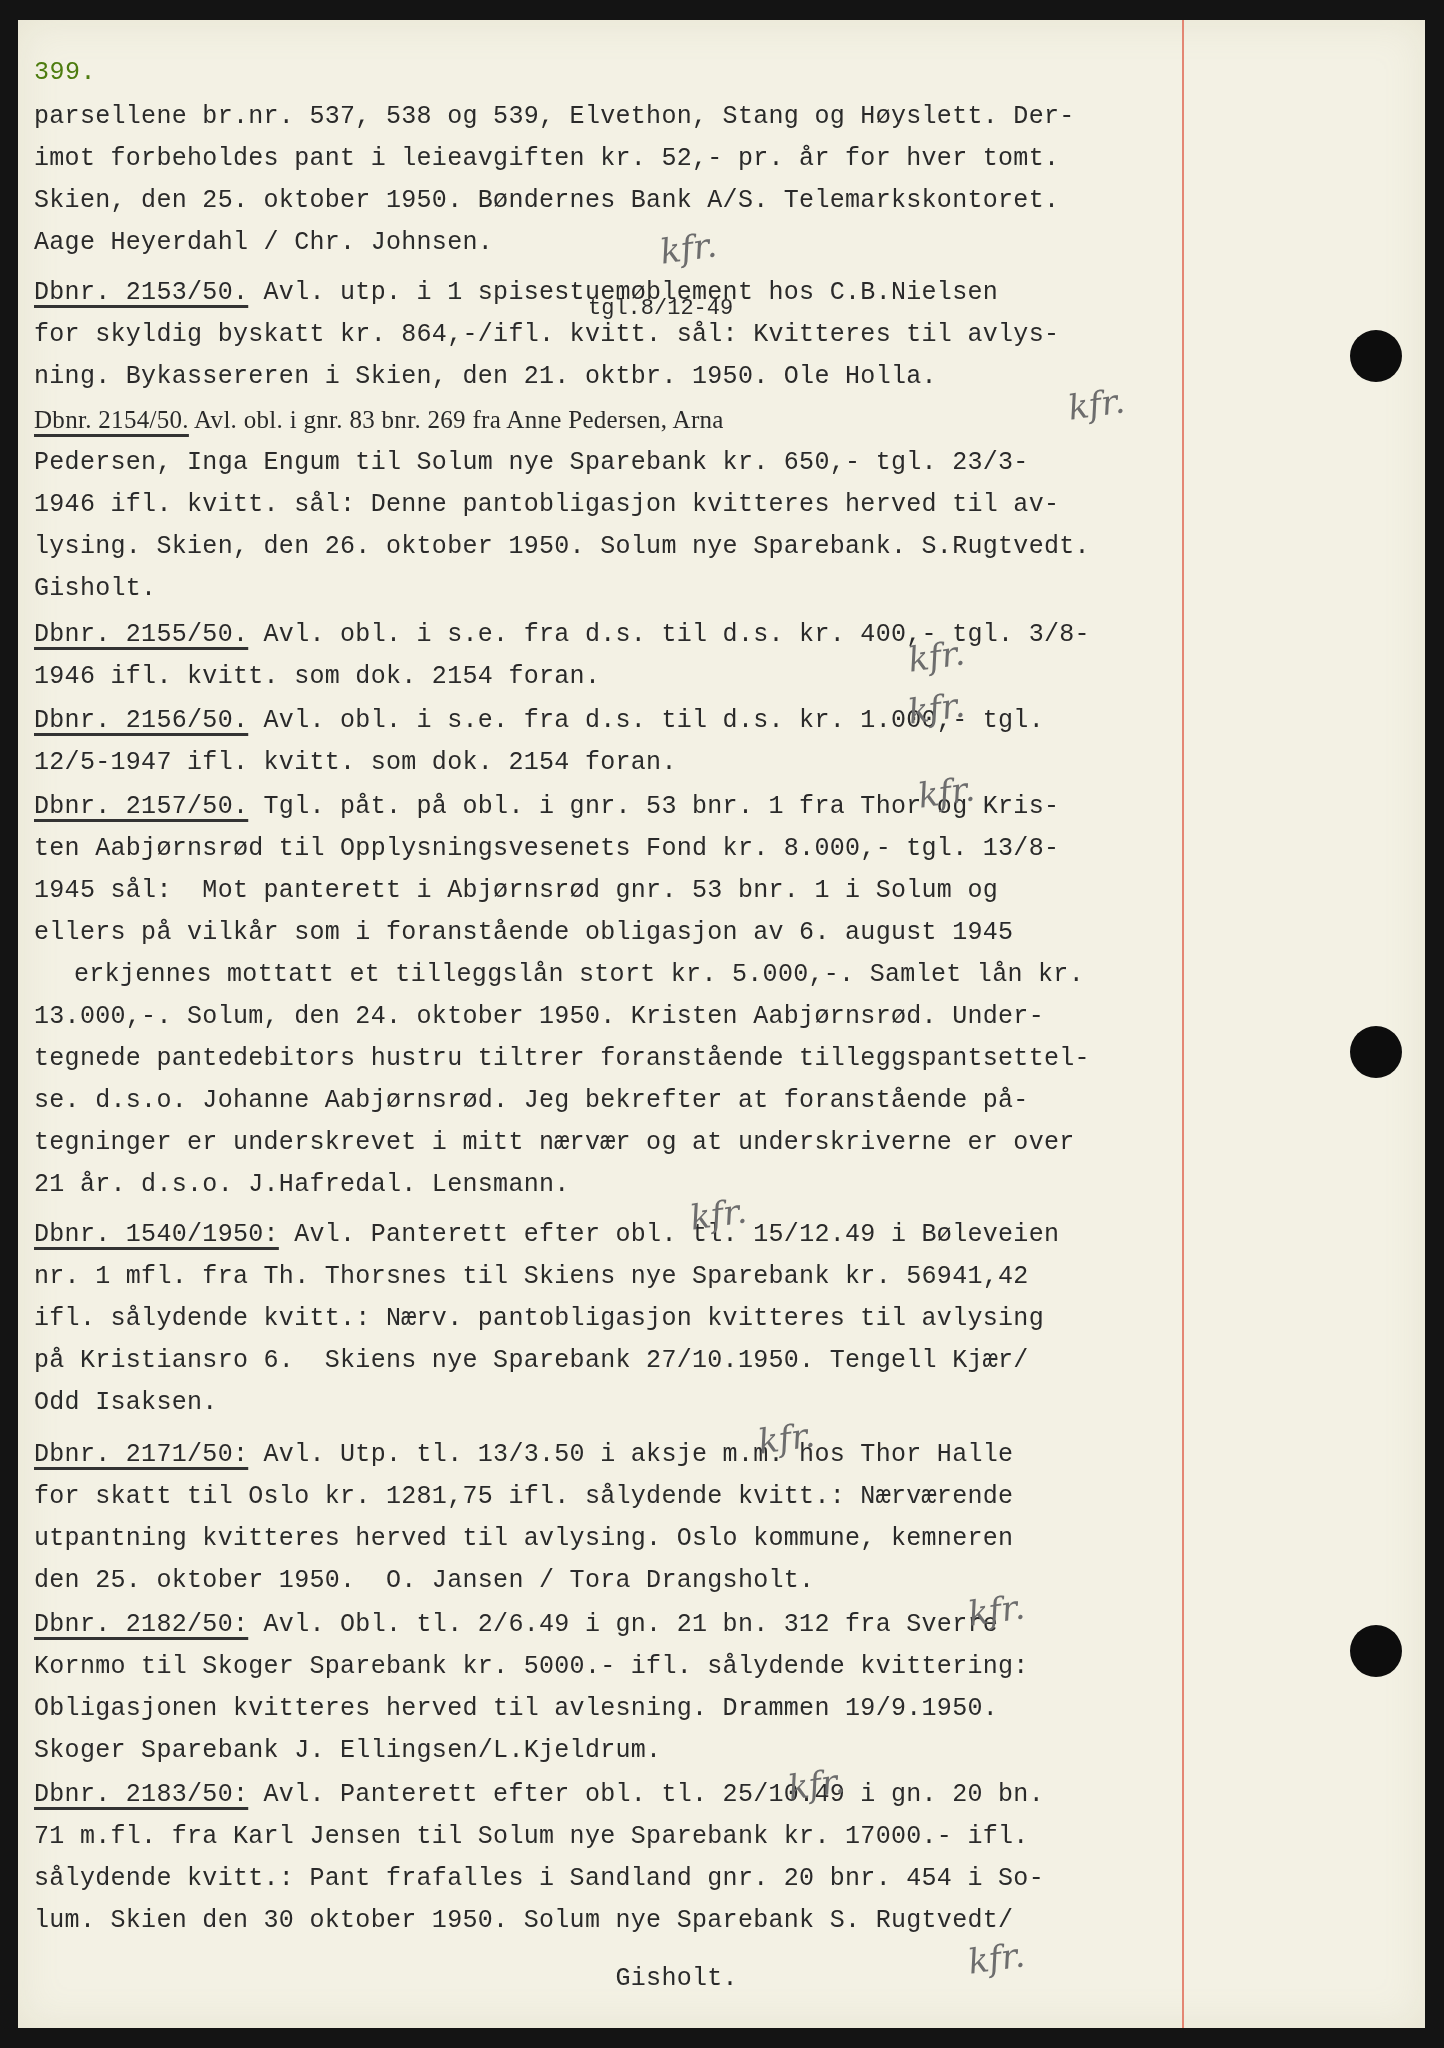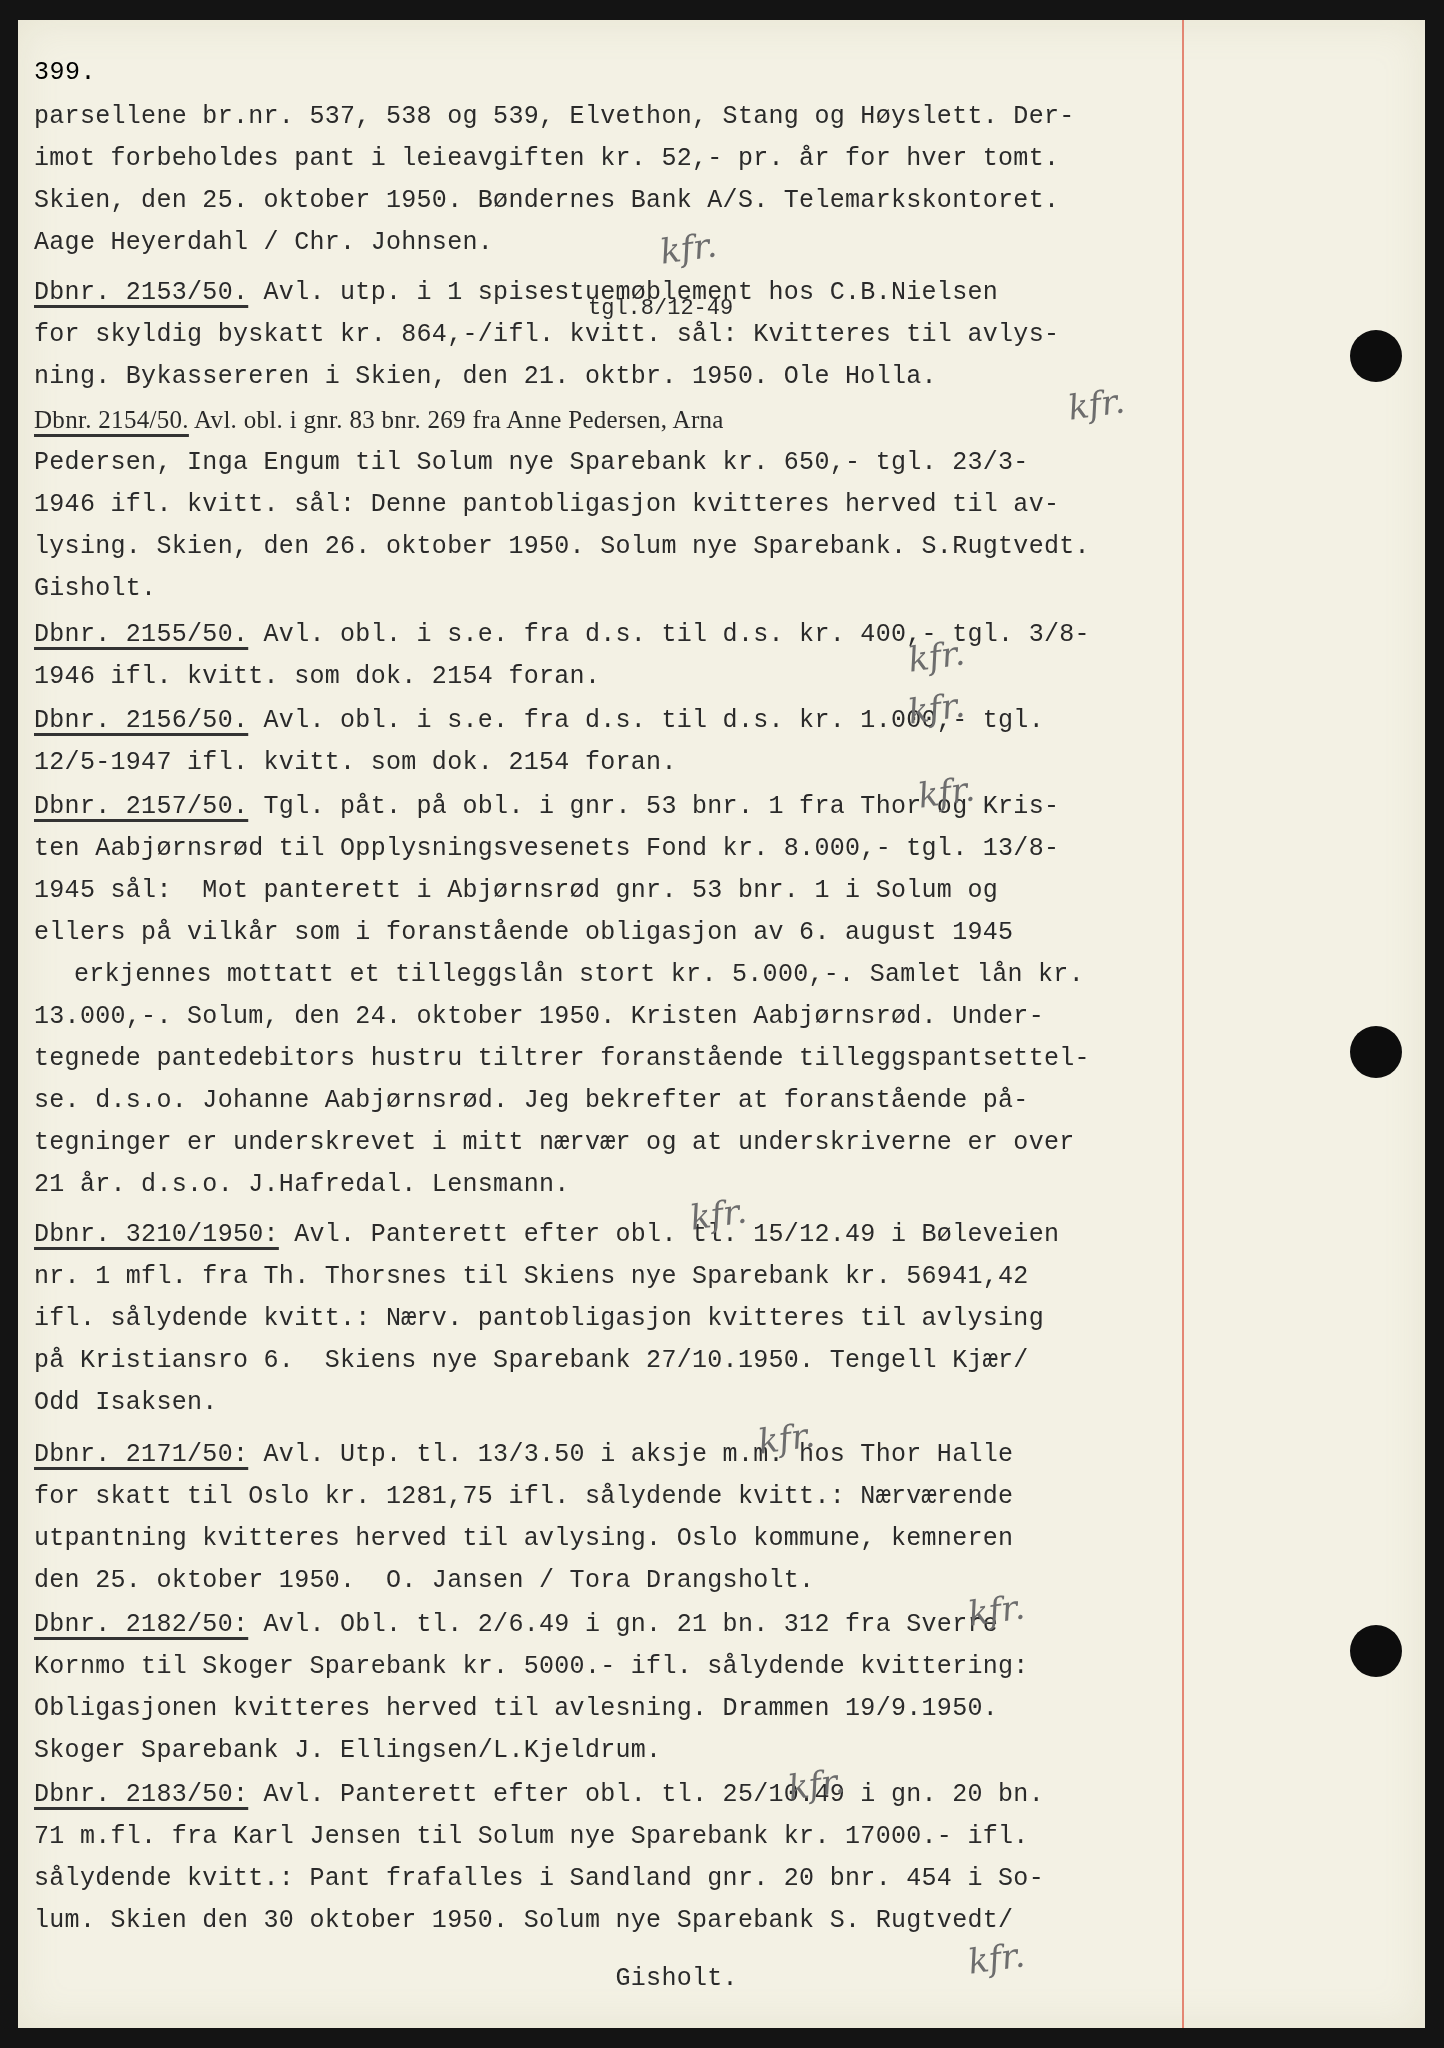--- a/index.html
+++ b/index.html
@@ -12,21 +12,21 @@
     background:#f3f1e4; box-shadow: inset 0 0 40px rgba(180,170,130,0.18);
   }
   .margin-line {
     position:absolute; left:1164px; top:0; width:2px; height:100%;
     background:#e0735f; opacity:0.85;
   }
   .hole {
     position:absolute; width:52px; height:52px; border-radius:50%; background:#0d0d0d;
   }
   .page-number {
-    position:absolute; left:16px; top:38px; font-size:25px; color:#000000; letter-spacing:0.5px;
+    position:absolute; left:16px; top:38px; font-size:25px; color:#4d7c0f; letter-spacing:0.5px;
   }
   .text-block {
     position:absolute; left:16px; top:82px; width:1160px;
   }
   .line {
     position:absolute; left:0; white-space:pre; font-size:25px; color:#2a2a2a; letter-spacing:0.3px;
   }
   .ref {
     text-decoration: underline; text-decoration-thickness:3px; text-underline-offset:6px;
     text-decoration-color:#333;
@@ -71,21 +71,21 @@
       <div class="line" style="top: 690px;"><span class="ref">Dbnr. 2157/50.</span><span> Tgl. påt. på obl. i gnr. 53 bnr. 1 fra Thor og Kris-</span></div>
       <div class="line" style="top: 732px;"><span>ten Aabjørnsrød til Opplysningsvesenets Fond kr. 8.000,- tgl. 13/8-</span></div>
       <div class="line" style="top: 774px;"><span>1945 sål:  Mot panterett i Abjørnsrød gnr. 53 bnr. 1 i Solum og</span></div>
       <div class="line" style="top: 816px;"><span>ellers på vilkår som i foranstående obligasjon av 6. august 1945</span></div>
       <div class="line" style="top: 858px; margin-left: 40px;"><span>erkjennes mottatt et tilleggslån stort kr. 5.000,-. Samlet lån kr.</span></div>
       <div class="line" style="top: 900px;"><span>13.000,-. Solum, den 24. oktober 1950. Kristen Aabjørnsrød. Under-</span></div>
       <div class="line" style="top: 942px;"><span>tegnede pantedebitors hustru tiltrer foranstående tilleggspantsettel-</span></div>
       <div class="line" style="top: 984px;"><span>se. d.s.o. Johanne Aabjørnsrød. Jeg bekrefter at foranstående på-</span></div>
       <div class="line" style="top: 1026px;"><span>tegninger er underskrevet i mitt nærvær og at underskriverne er over</span></div>
       <div class="line" style="top: 1068px;"><span>21 år. d.s.o. J.Hafredal. Lensmann.</span></div>
-      <div class="line" style="top: 1118px;"><span class="ref">Dbnr. 3210/1950:</span><span> Avl. Panterett efter obl. tl. 15/12.49 i Bøleveien</span></div>
+      <div class="line" style="top: 1118px;"><span class="ref">Dbnr. 1540/1950:</span><span> Avl. Panterett efter obl. tl. 15/12.49 i Bøleveien</span></div>
       <div class="line" style="top: 1160px;"><span>nr. 1 mfl. fra Th. Thorsnes til Skiens nye Sparebank kr. 56941,42</span></div>
       <div class="line" style="top: 1202px;"><span>ifl. sålydende kvitt.: Nærv. pantobligasjon kvitteres til avlysing</span></div>
       <div class="line" style="top: 1244px;"><span>på Kristiansro 6.  Skiens nye Sparebank 27/10.1950. Tengell Kjær/</span></div>
       <div class="line" style="top: 1286px;"><span>Odd Isaksen.</span></div>
       <div class="line" style="top: 1338px;"><span class="ref">Dbnr. 2171/50:</span><span> Avl. Utp. tl. 13/3.50 i aksje m.m. hos Thor Halle</span></div>
       <div class="line" style="top: 1380px;"><span>for skatt til Oslo kr. 1281,75 ifl. sålydende kvitt.: Nærværende</span></div>
       <div class="line" style="top: 1422px;"><span>utpantning kvitteres herved til avlysing. Oslo kommune, kemneren</span></div>
       <div class="line" style="top: 1464px;"><span>den 25. oktober 1950.  O. Jansen / Tora Drangsholt.</span></div>
       <div class="line" style="top: 1508px;"><span class="ref">Dbnr. 2182/50:</span><span> Avl. Obl. tl. 2/6.49 i gn. 21 bn. 312 fra Sverre</span></div>
       <div class="line" style="top: 1550px;"><span>Kornmo til Skoger Sparebank kr. 5000.- ifl. sålydende kvittering:</span></div>

